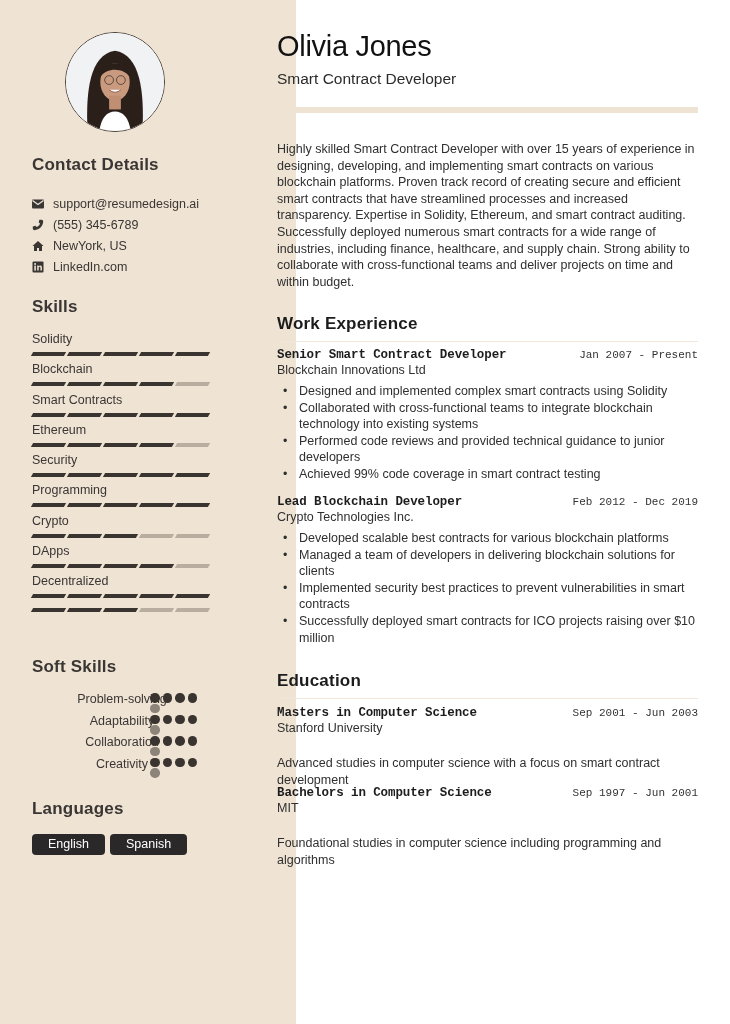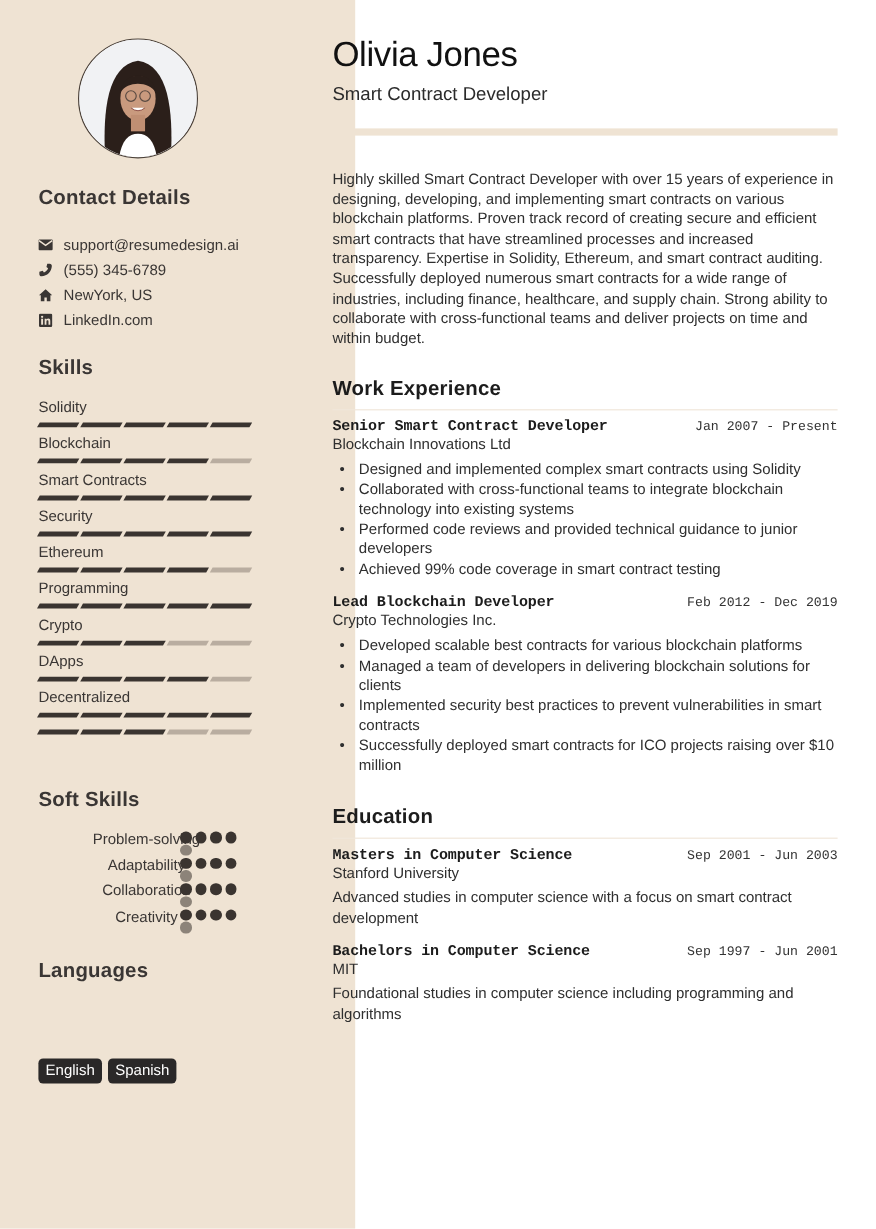--- a/index.html
+++ b/index.html
@@ -27,39 +27,39 @@
   .seg { width: 33px; height: 4px; background: #3a3430; transform: skewX(-30deg); }
   .seg.off { background: #b9ada0; }
 
   .soft { position: absolute; left: 32px; top: 691px; width: 180px; text-align: center; }
   .soft-row { position: relative; height: 21.5px; font-size: 12.5px; color: #3a3634; line-height: 17px; }
   .dots { position: absolute; left: 118px; top: 2px; width: 50px; display: flex; flex-wrap: wrap; row-gap: 1px; column-gap: 3px; }
   .dot { width: 9.5px; height: 9.5px; border-radius: 50%; background: #3a3430; }
   .dot.wrap { opacity: 0.55; }
 
   .langs { position: absolute; left: 32px; top: 834px; display: flex; gap: 5px; }
-  .lang { background: #2a2828; color: #ffffff; font-size: 12.5px; padding: 2px 6px; border-radius: 4px; height: 21px; line-height: 17px; margin-top: 48px; }
+  .lang { background: #2a2828; color: #ffffff; font-size: 12.5px; padding: 2px 16px; border-radius: 4px; height: 21px; line-height: 17px; }
 
   .name { position: absolute; left: 0; top: 30px; font-size: 29px; font-weight: normal; color: #111; letter-spacing: -0.3px; }
   .title { position: absolute; left: 0; top: 70px; font-size: 15.5px; color: #2b2b2b; }
   .header-rule { position: absolute; left: 0; top: 107px; width: 421px; height: 6px; background: #efe3d3; }
 
   .summary { position: absolute; left: 0; top: 141px; width: 424px; font-size: 12.5px; line-height: 16.6px; color: #2f2f2f; }
 
   .sec-heading { position: absolute; left: 0; font-size: 17px; color: #1c1c1c; letter-spacing: 0.2px; width: 421px; padding-bottom: 7px; border-bottom: 1px solid #f0e7da; }
 
   .entry { position: absolute; left: 0; width: 421px; }
   .entry-head { display: flex; justify-content: space-between; align-items: baseline; font-family: Liberation Mono, monospace; }
   .entry-role { font-size: 12.5px; font-weight: bold; color: #1c1c1c; letter-spacing: -0.1px; }
   .entry-date { font-size: 11px; color: #333; }
   .entry-org { font-size: 12.5px; color: #2f2f2f; margin-top: 1px; }
   .bullets { list-style: none; margin-top: 6px; }
   .bullets li { position: relative; padding-left: 22px; font-size: 12.5px; line-height: 16.6px; color: #2f2f2f; }
   .bullets li::before { content: "•"; position: absolute; left: 6px; top: 0; }
-  .edu-desc { font-size: 12.5px; line-height: 16.6px; color: #2f2f2f; margin-top: 5px; }
+  .edu-desc { font-size: 12.5px; line-height: 16.6px; color: #2f2f2f; margin-top: 20px; }
 </style>
 </head>
 <body>
 
 <aside class="sidebar">
   <div class="avatar">
     <svg viewBox="0 0 100 100">
       <rect width="100" height="100" fill="#f1f2f4"></rect>
       <path d="M22 100 C20 60 24 22 50 18 C76 22 80 60 78 100 Z" fill="#2b1f1a"></path>
       <path d="M34 100 C36 86 42 80 50 80 C58 80 64 86 66 100 Z" fill="#ffffff"></path>
@@ -138,37 +138,37 @@
         <div class="skill-name">Smart Contracts</div>
         <div class="skill-bar">
           <span class="seg"></span>
           <span class="seg"></span>
           <span class="seg"></span>
           <span class="seg"></span>
           <span class="seg"></span>
         </div>
       </div>
       <div class="skill">
+        <div class="skill-name">Ethereum</div>
+        <div class="skill-bar">
+          <span class="seg"></span>
+          <span class="seg"></span>
+          <span class="seg"></span>
+          <span class="seg"></span>
+          <span class="seg off"></span>
+        </div>
+      </div>
+      <div class="skill">
         <div class="skill-name">Security</div>
         <div class="skill-bar">
           <span class="seg"></span>
           <span class="seg"></span>
           <span class="seg"></span>
           <span class="seg"></span>
           <span class="seg"></span>
-        </div>
-      </div>
-      <div class="skill">
-        <div class="skill-name">Ethereum</div>
-        <div class="skill-bar">
-          <span class="seg"></span>
-          <span class="seg"></span>
-          <span class="seg"></span>
-          <span class="seg"></span>
-          <span class="seg off"></span>
         </div>
       </div>
       <div class="skill">
         <div class="skill-name">Programming</div>
         <div class="skill-bar">
           <span class="seg"></span>
           <span class="seg"></span>
           <span class="seg"></span>
           <span class="seg"></span>
           <span class="seg"></span>

